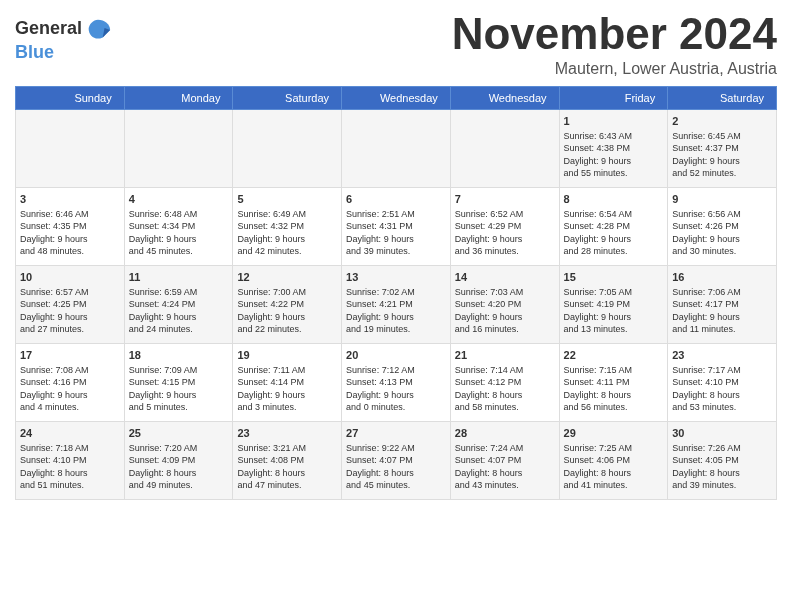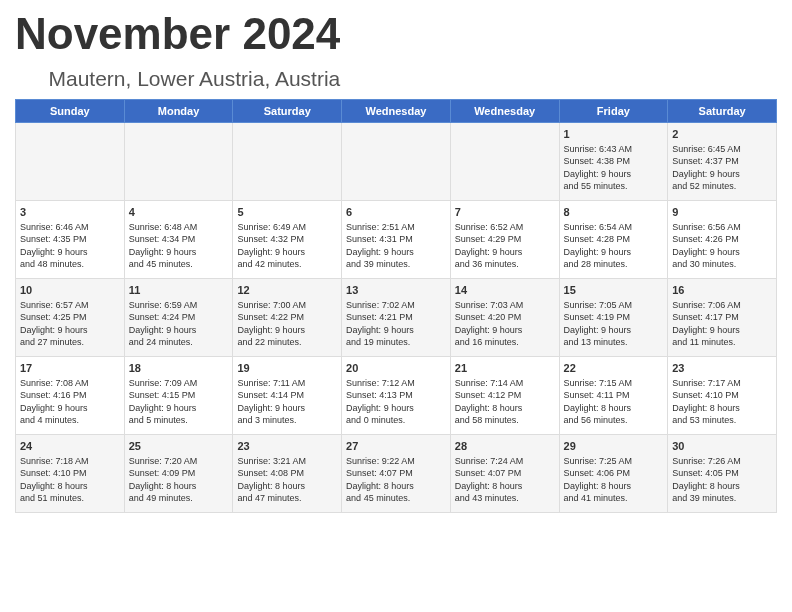--- a/index.html
+++ b/index.html
@@ -40,36 +40,36 @@
     .title-section {
       text-align: right;
     }
     .month-title {
       font-size: 44px;
       font-weight: bold;
       color: #333;
       line-height: 1.1;
     }
     .location {
-      font-size: 21px;
+      font-size: 16px;
       color: #555;
-      margin-top: 9px;
+      margin-top: 2px;
     }
     table {
       width: 100%;
       border-collapse: collapse;
       table-layout: fixed;
     }
     thead tr th {
       background-color: #3a6bc4;
       color: #fff;
       font-size: 11px;
-      font-weight: bold;
-      padding: 5px 4px;
-      text-align: center;
+      font-weight: normal;
+      padding: 5px 12px;
+      text-align: right;
       border: 1px solid #5a8bd4;
     }
     tbody tr {
       height: auto;
     }
     tbody tr:nth-child(odd) {
       background-color: #f5f5f5;
     }
     tbody tr:nth-child(even) {
       background-color: #ffffff;
@@ -92,20 +92,32 @@
     }
     .empty-cell {
       background-color: inherit;
     }
   </style>
 </head>
 <body>
 
 <div class="container">
   <div class="header-section">
+    <div class="logo">
+      <div>
+        <div style="display:flex;align-items:center;">
+          <span class="logo-text logo-general">General</span>
+          <svg class="logo-icon" viewBox="0 0 30 30">
+            <path d="M15 5 C10 5, 5 10, 5 15 C5 22, 12 28, 20 24 L28 16 C28 10, 22 5, 15 5Z" fill="#4a90d9"></path>
+            <path d="M20 24 L28 16 L22 14 Z" fill="#2a60a9"></path>
+          </svg>
+        </div>
+        <div class="logo-text logo-blue">Blue</div>
+      </div>
+    </div>
     <div class="title-section">
       <div class="month-title">November 2024</div>
       <div class="location">Mautern, Lower Austria, Austria</div>
     </div>
   </div>
 
   <table>
     <thead>
       <tr>
 

